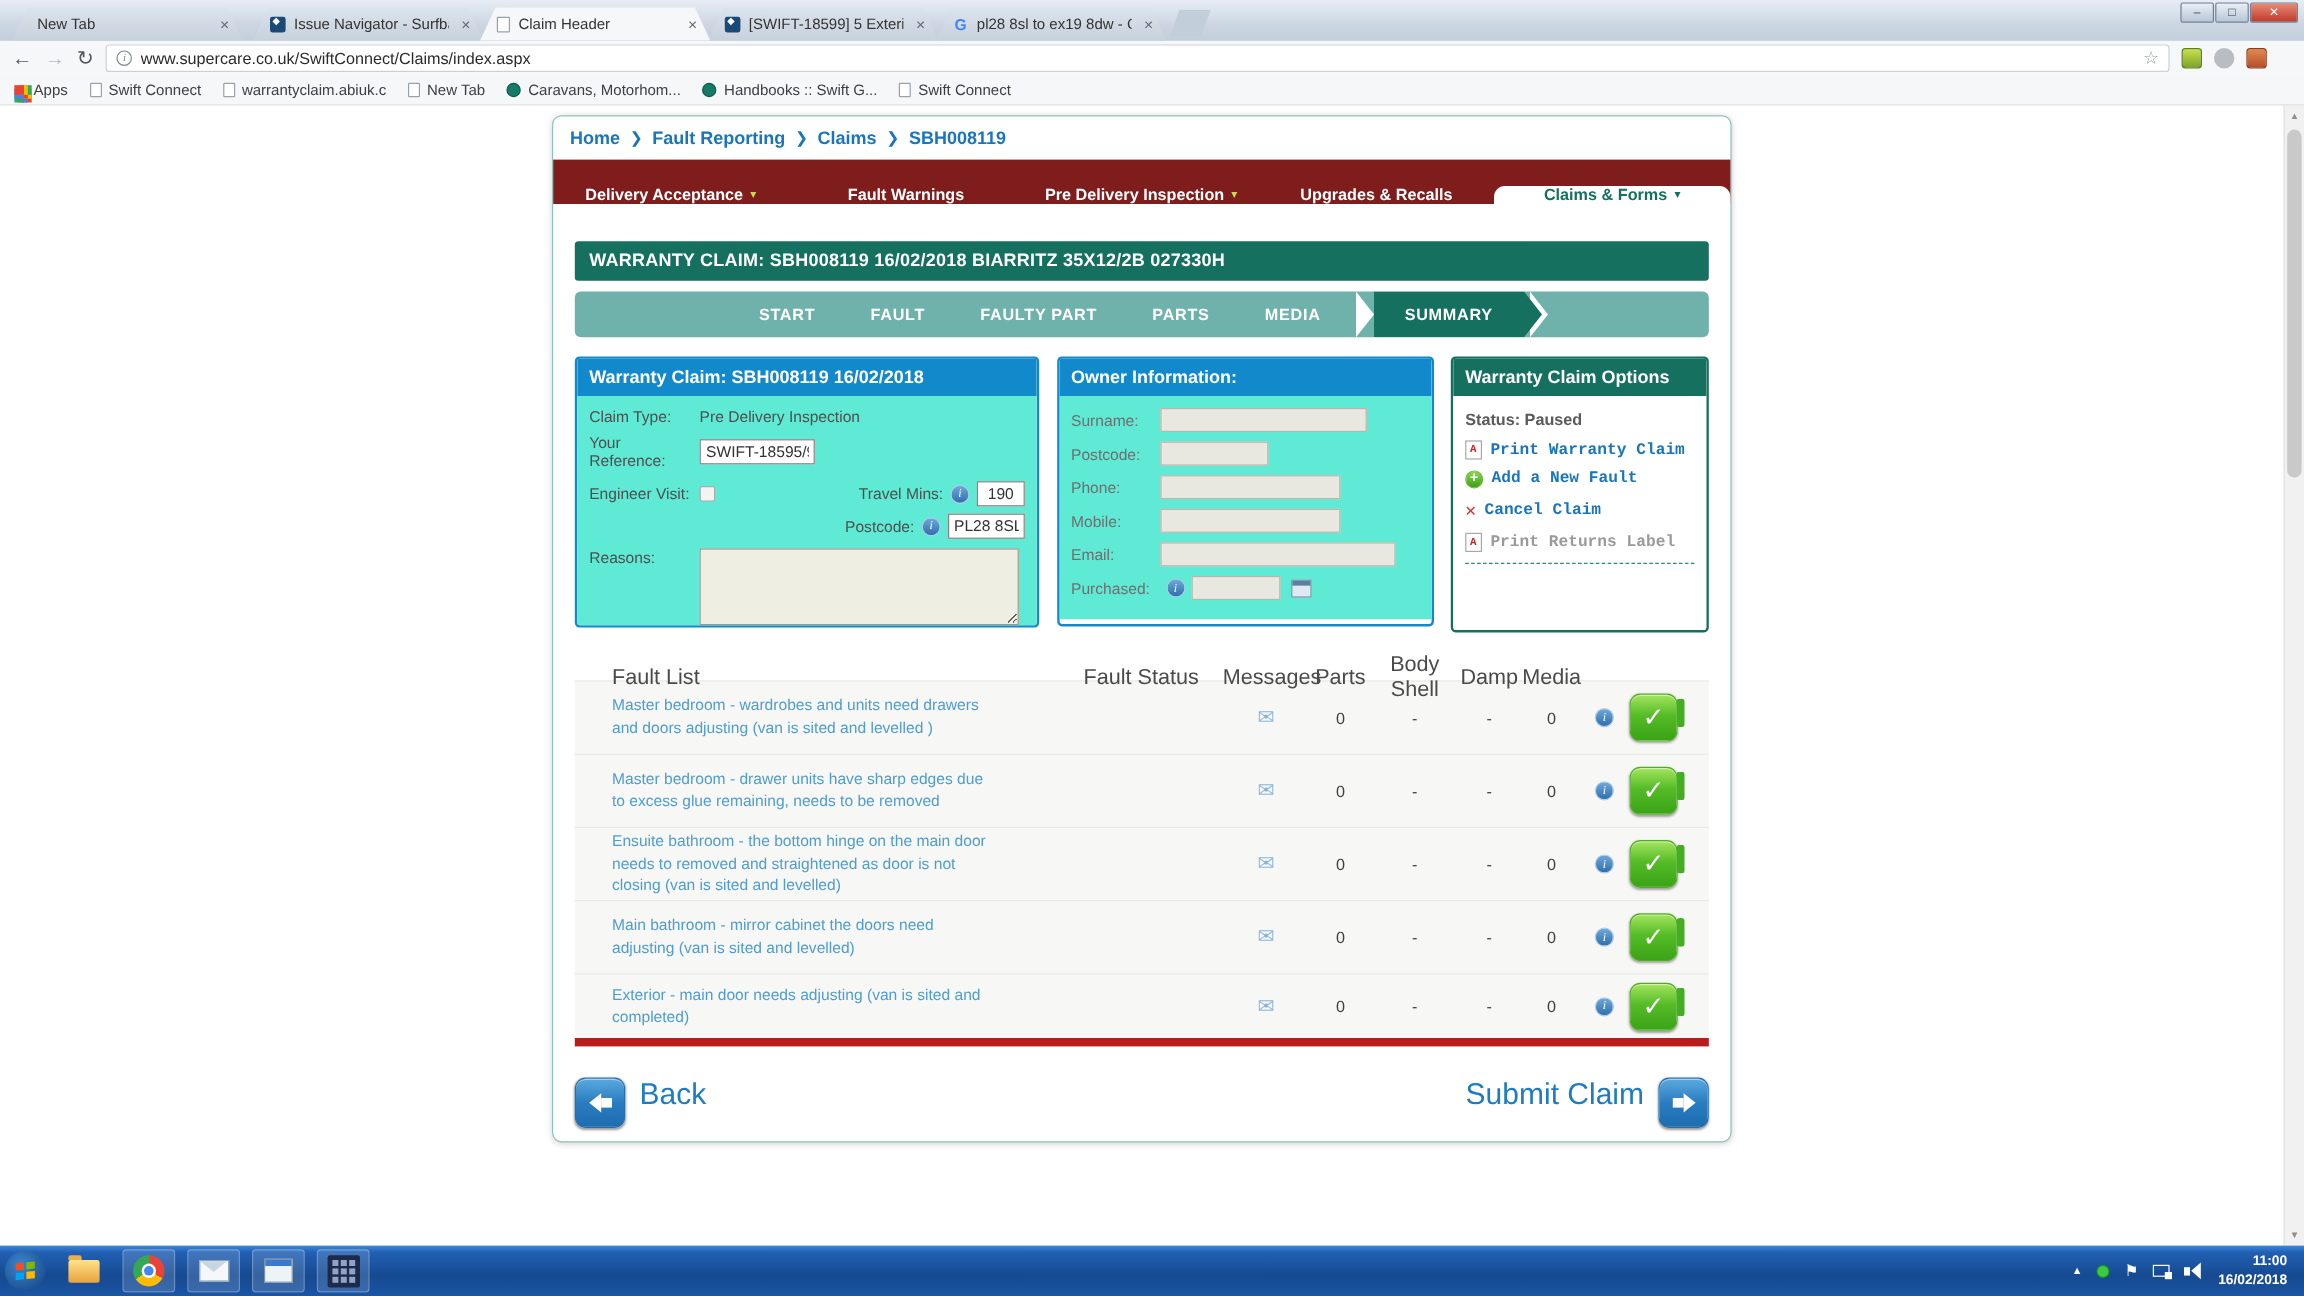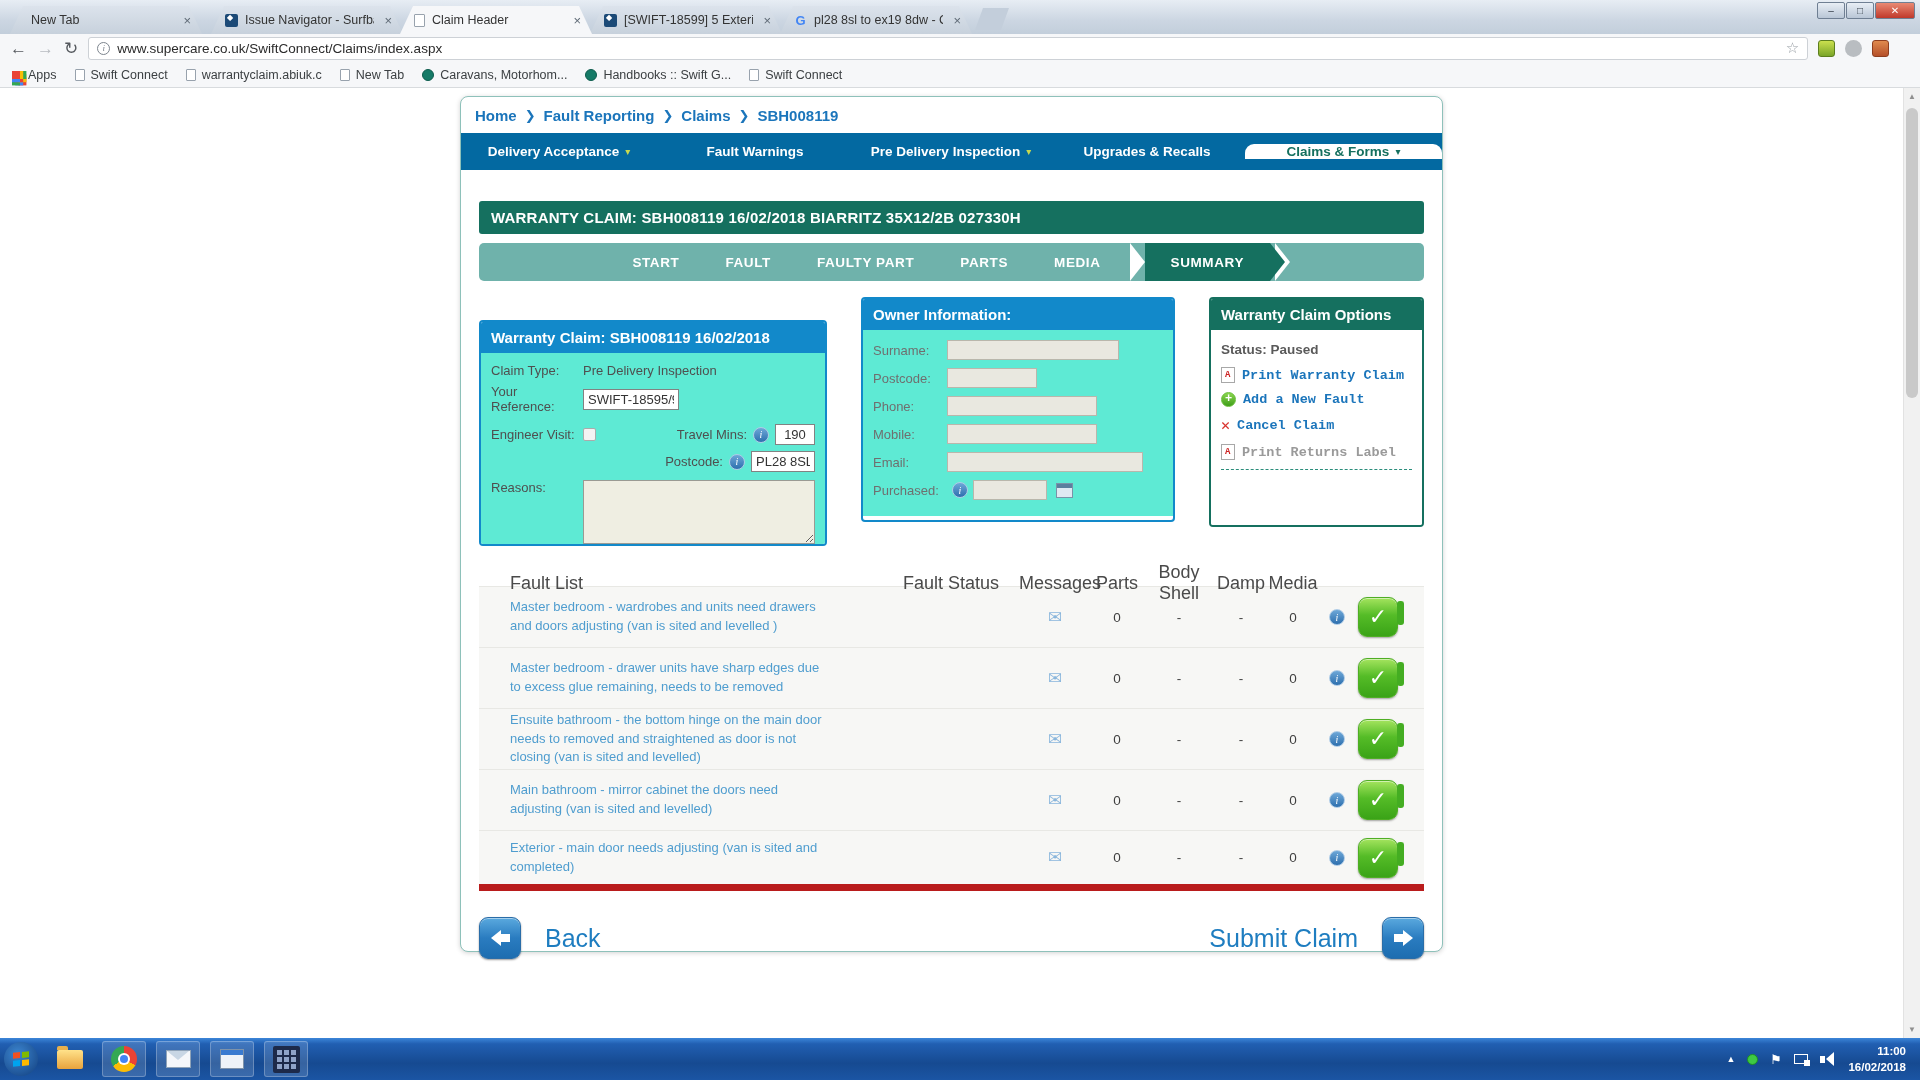--- a/index.html
+++ b/index.html
@@ -58,21 +58,21 @@
   .scrollbar{position:absolute;right:0;top:88px;width:17px;height:950px;background:#f1f1f1;border-left:1px solid #e2e2e2;}
   .sb-arrow{height:17px;display:flex;align-items:center;justify-content:center;font-size:8px;color:#8f8f8f;}
   .sb-thumb{position:absolute;left:2px;right:2px;top:20px;height:290px;background:#c9c9c9;border-radius:6px;}
   .sb-down{position:absolute;bottom:0;left:0;right:0;}
 
   .container{position:absolute;left:460px;top:8px;width:983px;height:856px;background:#fff;
     border:1px solid #8ec1ba;border-radius:8px;box-shadow:0 1px 5px rgba(0,0,0,.18);}
   .crumbbar{height:36px;display:flex;align-items:center;padding:0 14px;gap:8px;
     font-weight:bold;font-size:15px;color:#1b75bb;}
   .crumb-sep{color:#1b75bb;font-size:13px;}
-  .navbar{height:37px;background:#0369a1;display:flex;align-items:center;border-radius:0;}
+  .navbar{height:37px;background:#7f1d1d;display:flex;align-items:flex-end;border-radius:0;}
   .nav-item{flex:1;display:flex;align-items:center;justify-content:center;gap:6px;
     color:#fff;font-weight:bold;font-size:13.5px;}
   .caret{font-size:10px;color:#c9d94f;}
   .nav-active{width:197px;background:#fff;border-radius:9px 9px 0 0;display:flex;align-items:center;
     justify-content:center;gap:6px;color:#15705f;font-weight:bold;font-size:13.5px;}
   .nav-active .caret{color:#15705f;}
 
   .banner{margin:31px 18px 0;height:33px;background:#15705f;border-radius:3px;display:flex;align-items:center;
     color:#fff;font-weight:bold;font-size:15px;padding-left:12px;letter-spacing:.2px;}
 
@@ -90,21 +90,21 @@
   .step-tail{width:132px;height:38px;}
 
   .panels{margin:16px 18px 0;display:flex;justify-content:space-between;}
   .panel{border-radius:4px;overflow:hidden;}
   .panel-blue{border:2px solid #1289ca;}
   .panel-blue .phead{background:#1289ca;}
   .panel-teal{border:2px solid #15705f;}
   .panel-teal .phead{background:#15705f;}
   .phead{height:31px;display:flex;align-items:center;padding:0 10px;color:#fff;font-weight:bold;font-size:15px;}
   .pbody{background:#5eead4;padding:10px 10px 8px;}
-  .panel-claim{width:348px;height:226px;margin-top:23px;}
+  .panel-claim{width:387px;height:226px;}
   .panel-owner{width:314px;height:225px;}
   .panel-options{width:215px;height:230px;}
   .panel-options .pbody{background:#fff;height:197px;position:relative;}
 
   .frow-line{display:flex;align-items:center;margin-bottom:6px;font-size:13px;color:#4f4f4f;}
   .flabel{width:92px;flex:0 0 auto;}
   .tinput{height:21px;border:1px solid #828282;background:#fff;font-size:13px;padding:0 4px;
     font-family:"Liberation Sans",sans-serif;color:#333;}
   .checkbox{width:13px;height:13px;border:1px solid #ababab;border-radius:2px;background:#f3f3f3;}
   .right-group{display:flex;align-items:center;gap:6px;margin-left:auto;font-size:13px;color:#4f4f4f;}
@@ -144,21 +144,21 @@
   .env{color:#8ab6dc;font-size:17px;}
   .check-btn{width:40px;height:40px;border-radius:9px;margin:0 auto;
     background:linear-gradient(180deg,#a4e45e 0%,#55bc27 45%,#3aa317 100%);
     border:1px solid #4fae24;box-shadow:0 1px 2px rgba(0,0,0,.35), inset 0 1px 0 rgba(255,255,255,.5);
     color:#fff;font-size:22px;font-weight:bold;display:flex;align-items:center;justify-content:center;}
   .garrow{width:17px;height:17px;border-top:7px solid #44ad22;border-right:7px solid #44ad22;
     transform:rotate(45deg);border-radius:3px;margin-left:-4px;}
 
   
   .actions{margin:26px 18px 0;display:flex;justify-content:space-between;align-items:center;}
-  .act-group{display:flex;align-items:center;gap:24px;}
+  .act-group{display:flex;gap:12px;}
   .act-label{color:#1e7dc0;font-size:25px;}
   .act-btn{width:42px;height:42px;border-radius:9px;background:linear-gradient(180deg,#5aa9de 0%,#2a7cc0 50%,#1d6db0 100%);
     border:1px solid #2a6da8;box-shadow:0 1px 2px rgba(0,0,0,.4), inset 0 1px 0 rgba(255,255,255,.45);
     display:flex;align-items:center;justify-content:center;}
   .arr{display:flex;align-items:center;}
   .arr .stem{width:9px;height:8px;background:#fff;}
   .arr .head-r{width:0;height:0;border-top:8px solid transparent;border-bottom:8px solid transparent;border-left:10px solid #fff;}
   .arr .head-l{width:0;height:0;border-top:8px solid transparent;border-bottom:8px solid transparent;border-right:10px solid #fff;}
 
   

